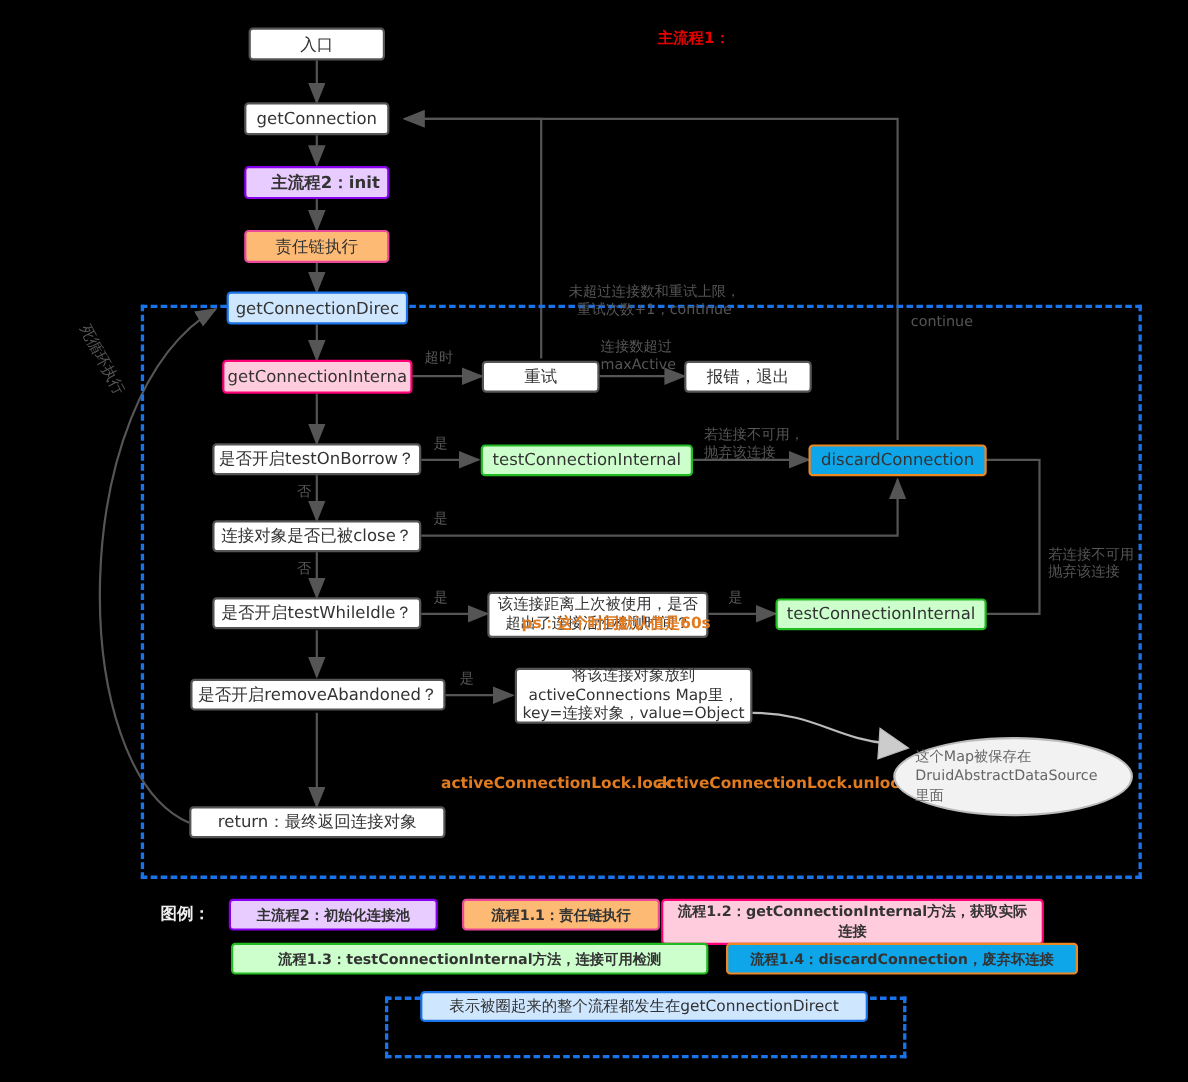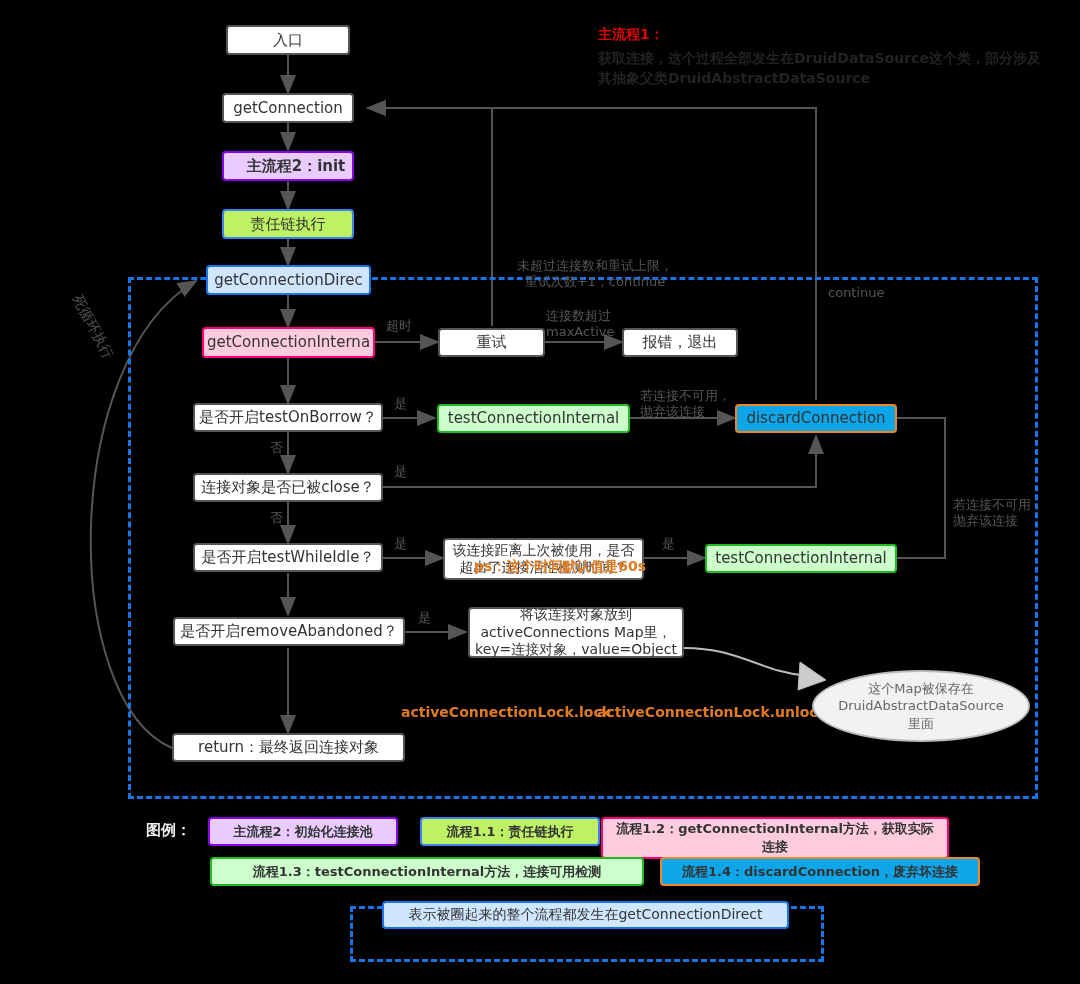--- a/index.html
+++ b/index.html
@@ -6,38 +6,38 @@
   body{width:1080px;height:984px;position:relative;overflow:hidden;
        font-family:"DejaVu Sans","Liberation Sans",sans-serif;}
   #canvas{position:absolute;inset:0;width:1080px;height:984px;}
   svg.edges{position:absolute;left:0;top:0;width:1080px;height:984px;pointer-events:none;}
 
   .node{position:absolute;box-sizing:border-box;display:flex;align-items:center;
         justify-content:center;text-align:center;border-radius:4px;
         font-size:15px;line-height:1.25;color:#333;white-space:pre-line;}
   .n-plain{background:#ffffff;border:2px solid #555;color:#333;}
   .n-purple{background:#e8ccff;border:2px solid #8800ee;font-weight:bold;color:#333;padding-left:16px;}
-  .n-yellow{background:#bef264;border:2px solid #3b82f6;}
+  .n-yellow{background:#fdba74;border:2px solid #ec4899;}
   .n-blue{background:#cfe6ff;border:2px solid #1a73e8;}
   .n-pink{background:#ffccdd;border:2px solid #ff0077;}
   .n-green{background:#ccffcc;border:2px solid #22bb22;}
   .n-orange{background:#0ea5e9;border:2px solid #ee8822;}
 
   .lbl{position:absolute;color:#555;font-size:13px;line-height:1.25;white-space:pre-line;}
   .note-title{position:absolute;color:#e60000;font-weight:bold;font-size:14px;}
   .note-body{position:absolute;color:#222;font-weight:bold;font-size:14px;line-height:1.45;
              white-space:pre-line;}
   .orange-txt{position:absolute;color:#e07b20;font-weight:bold;font-size:14px;margin-top:40px;}
 
   .dashbox{position:absolute;border:3px dashed #1a73e8;box-sizing:border-box;}
   .rot{position:absolute;color:#555;font-size:14px;transform:rotate(62deg);
        transform-origin:left top;white-space:nowrap;}
 
   .callout{position:absolute;background:#f2f2f2;border:2px solid #bbb;border-radius:50%;
-           display:flex;align-items:center;justify-content:center;text-align:center;
+           display:flex;align-items:center;justify-content:center;text-align:left;
            color:#666;font-size:13px;line-height:1.35;white-space:pre-line;padding:0 18px;
            box-sizing:border-box;}
 
   .legend-label{position:absolute;color:#f0f0f0;font-weight:bold;font-size:15px;}
   .lg{position:absolute;box-sizing:border-box;display:flex;align-items:center;
       justify-content:center;text-align:center;border-radius:4px;font-size:13px;
       font-weight:bold;color:#333;padding:0 10px;}
 </style>
 </head>
 <body>
@@ -91,22 +91,20 @@
 
     <g stroke="#bbb" stroke-width="2" fill="none">
       <path d="M684,648 C740,648 760,672 808,676"></path>
     </g>
     <polygon points="800,662 826,680 798,690" fill="#ccc" stroke="#bbb" stroke-width="1"></polygon>
   </svg>
 
   <div class="dashbox" style="left:128px;top:277px;width:910px;height:522px;"></div>
 
   <div class="note-title" style="left:598px;top:26px;">主流程1：</div>
-  <div class="note-body" style="left:598px;top:48px;width:470px;">获取连接，这个过程全部发生在DruidDataSource这个类，部分涉及
-其抽象父类DruidAbstractDataSource</div>
 
   <div class="node n-plain" style="left:226px;top:25px;width:124px;height:30px;">入口</div>
 
   <div class="node n-plain" style="left:222px;top:93px;width:132px;height:30px;">getConnection</div>
 
   <div class="node n-purple" style="left:222px;top:151px;width:132px;height:30px;">主流程2：init</div>
 
   <div class="node n-yellow" style="left:222px;top:209px;width:132px;height:30px;">责任链执行</div>
 
   <div class="node n-blue" style="left:206px;top:265px;width:165px;height:30px;">getConnectionDirec</div>

